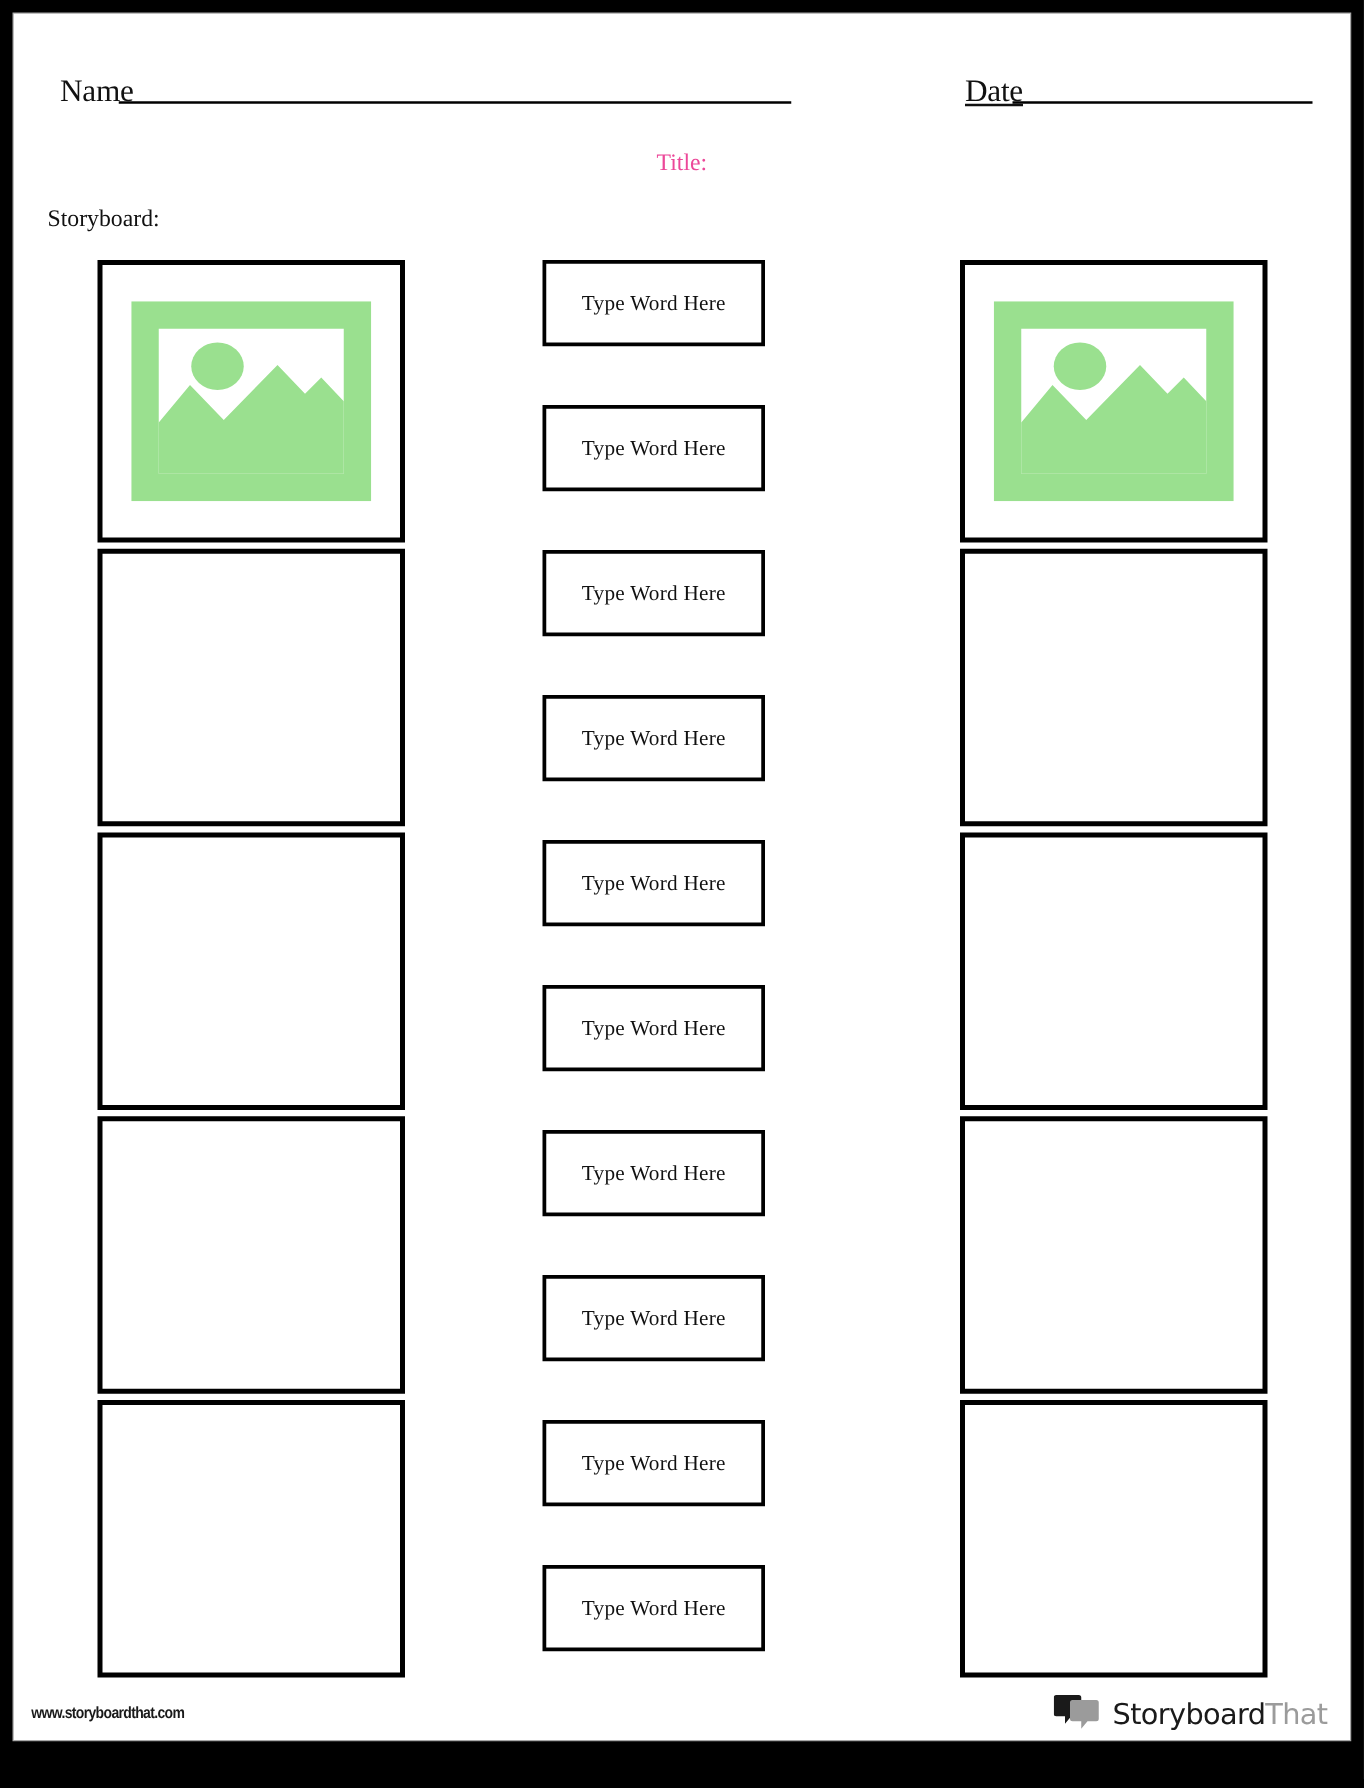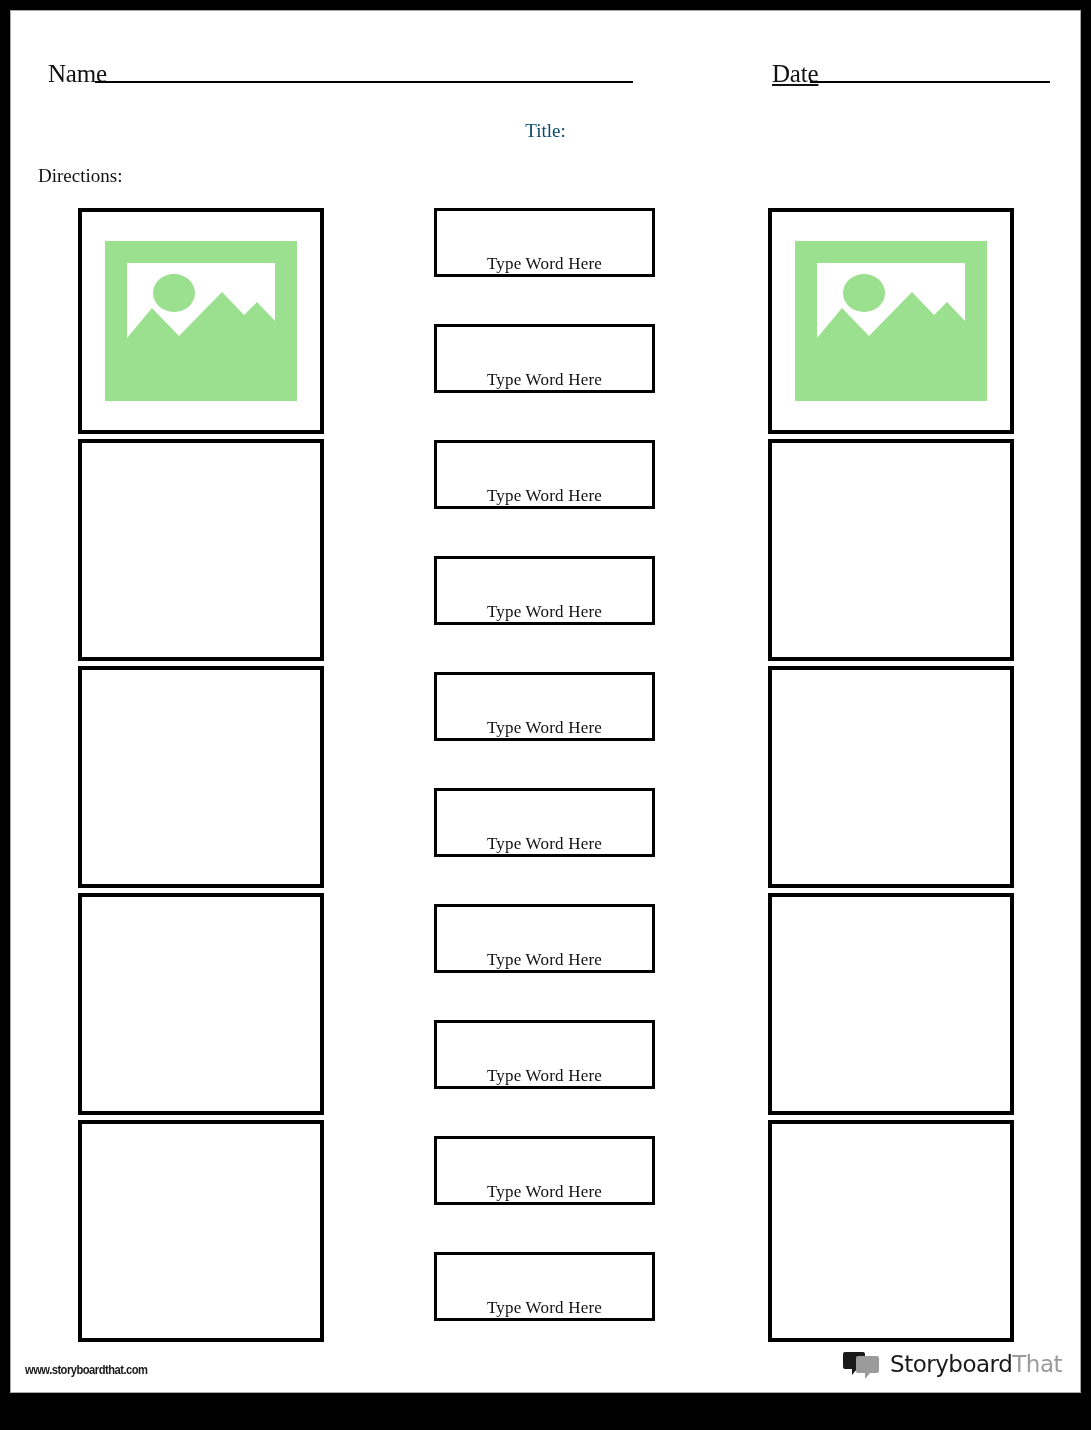--- a/index.html
+++ b/index.html
@@ -47,21 +47,21 @@
   #name-rule { left: 84px;  top: 70px; width: 538px; }
   #date-rule { left: 799px; top: 70px; width: 240px; }
 
   #title-label {
     position: absolute;
     left: 0;
     top: 109px;
     width: 1069px;
     text-align: center;
     font-size: 19px;
-    color: #0c4a6e;
+    color: #ec4899;
   }
   #directions-label {
     position: absolute;
     left: 27px;
     top: 154px;
     font-size: 19px;
     color: #111111;
   }
 
   
@@ -93,27 +93,27 @@
     top: 50%;
     transform: translate(-50%, -50%);
     width: 192px;
     height: 160px;
   }
   .img-ph svg { display: block; width: 100%; height: 100%; }
 
   
   .word-box {
     box-sizing: border-box;
-    width: 221px;
+    width: 178px;
     height: 69px;
     border: 3px solid #000000;
     background: #ffffff;
     margin-bottom: 47px;
     display: flex;
-    align-items: flex-end;
+    align-items: center;
     justify-content: center;
   }
   .word-box .wtext {
     font-family: "Liberation Serif", "DejaVu Serif", serif;
     font-size: 17px;
     color: #111111;
     letter-spacing: 0.2px;
   }
 
   
@@ -128,21 +128,21 @@
     letter-spacing: -0.6px;
     transform: scaleX(0.86);
     transform-origin: left center;
     white-space: nowrap;
   }
   #brand {
     position: absolute;
     right: 18px;
     top: 1340px;
     display: flex;
-    align-items: flex-start;
+    align-items: flex-end;
     height: 34px;
   }
   #brand-mark {
     width: 40px;
     height: 30px;
     margin-right: 7px;
     position: relative;
     flex: none;
   }
   #brand-text {
@@ -161,21 +161,21 @@
 
   <div>
     <div class="hdr-label" id="name-label">Name</div>
     <div class="rule" id="name-rule"></div>
 
     <div class="hdr-label" id="date-label">Date</div>
     <div class="rule" id="date-rule"></div>
 
     <div id="title-label">Title:</div>
 
-    <div id="directions-label">Directions:</div>
+    <div id="directions-label">Storyboard:</div>
   </div>
 
   <div class="col" id="col-left">
 
     <div class="pic-cell">
       <span class="img-ph">
         <svg viewBox="0 0 192 160" xmlns="http://www.w3.org/2000/svg">
           <path fill="#9ae08f" d="M0 0h192v160H0z"></path>
           <path fill="#ffffff" d="M22 22h148v116H22z"></path>
           <path fill="#9ae08f" d="M22 138V97l25-30 27 28 43-44 22 23 13-13 18 19v58z"></path>

